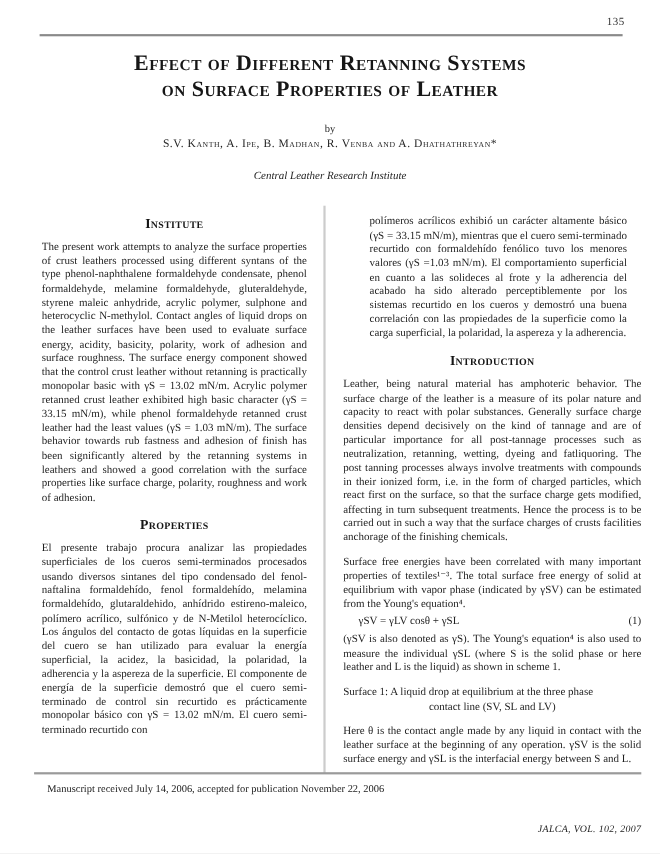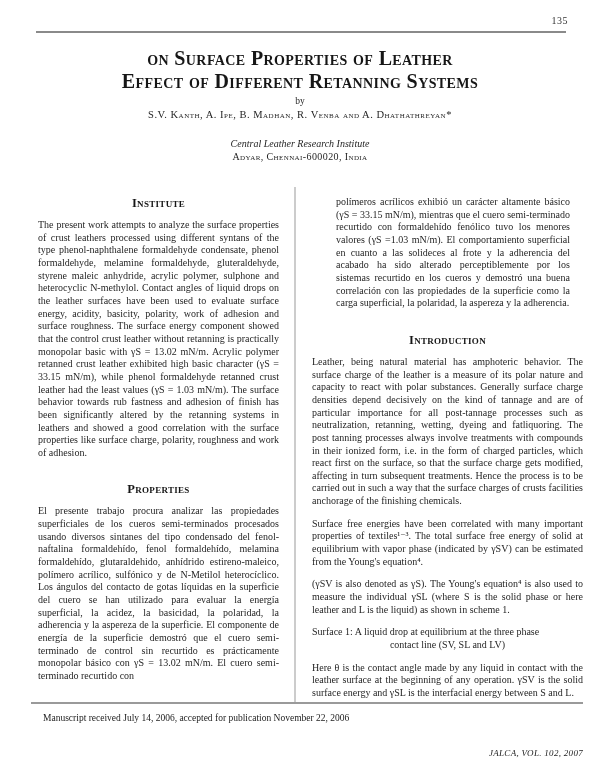--- a/index.html
+++ b/index.html
@@ -26,21 +26,21 @@
   }
   .title{
     font-variant:small-caps;
     font-weight:700;
     font-size:20px;
     line-height:23px;
     letter-spacing:0.4px;
     color:#161616;
   }
   .byline{
-    font-size:9.5px;margin-top:3px;line-height:11px;
+    font-size:9.5px;margin-top:20px;line-height:11px;
   }
   .authors{
     font-variant:small-caps;
     font-size:10.5px;letter-spacing:0.5px;margin-top:1px;line-height:13px;
   }
   .institute{
     margin-top:17px;font-style:italic;font-size:10px;line-height:12.5px;
   }
   .institute-addr{
     font-variant:small-caps;font-size:10px;letter-spacing:0.4px;line-height:12.5px;
@@ -55,21 +55,21 @@
   .divider{
     position:absolute;left:294px;top:187px;height:516px;width:2px;
     background:#cccccc;
   }
   .colhead{
     font-variant:small-caps;font-weight:700;
     font-size:12.5px;text-align:center;
     letter-spacing:0.3px;
     margin:0 0 9px 0;line-height:14px;color:#161616;
   }
-  .colhead.spaced{margin-top:23px;}
+  .colhead.spaced{margin-top:11px;}
   p.body{
     font-size:10px;line-height:12.65px;
     text-align:justify;
     margin:0;
   }
   p.body + p.body{margin-top:10px;}
   .abs-cont{padding:0 13px 0 24px;}
   .eqrow{
     display:flex;justify-content:space-between;
     font-size:10px;line-height:12.65px;
@@ -94,45 +94,48 @@
 </head>
 <body>
 
 <div class="page">
 
   <div class="pageno">135</div>
   <div class="toprule"></div>
 
   <div class="titleblock">
     <div class="title">
+      <div>Effect of Different Retanning Systems</div>
       <div>on Surface Properties of Leather</div>
-      <div>Effect of Different Retanning Systems</div>
     </div>
     <div class="byline">by</div>
     <div class="authors">S.V. Kanth, A. Ipe, B. Madhan, R. Venba and A. Dhathathreyan*</div>
     <div class="institute">Central Leather Research Institute</div>
-    <div class="institute-addr">Adyar, Chennai-600020, India</div>
   </div>
 
   <div class="divider"></div>
 
   <div class="columns">
 
     <div class="col-left">
       <h2 class="colhead">Institute</h2>
       <p class="body">The present work attempts to analyze the surface properties of crust leathers processed using different syntans of the type phenol-naphthalene formaldehyde condensate, phenol formaldehyde, melamine formaldehyde, gluteraldehyde, styrene maleic anhydride, acrylic polymer, sulphone and heterocyclic N-methylol. Contact angles of liquid drops on the leather surfaces have been used to evaluate surface energy, acidity, basicity, polarity, work of adhesion and surface roughness. The surface energy component showed that the control crust leather without retanning is practically monopolar basic with γS = 13.02 mN/m. Acrylic polymer retanned crust leather exhibited high basic character (γS = 33.15 mN/m), while phenol formaldehyde retanned crust leather had the least values (γS = 1.03 mN/m). The surface behavior towards rub fastness and adhesion of finish has been significantly altered by the retanning systems in leathers and showed a good correlation with the surface properties like surface charge, polarity, roughness and work of adhesion.</p>
       <h2 class="colhead spaced">Properties</h2>
       <p class="body">El presente trabajo procura analizar las propiedades superficiales de los cueros semi-terminados procesados usando diversos sintanes del tipo condensado del fenol-naftalina formaldehído, fenol formaldehído, melamina formaldehído, glutaraldehido, anhídrido estireno-maleico, polímero acrílico, sulfónico y de N-Metilol heterocíclico. Los ángulos del contacto de gotas líquidas en la superficie del cuero se han utilizado para evaluar la energía superficial, la acidez, la basicidad, la polaridad, la adherencia y la aspereza de la superficie. El componente de energía de la superficie demostró que el cuero semi-terminado de control sin recurtido es prácticamente monopolar básico con γS = 13.02 mN/m. El cuero semi-terminado recurtido con</p>
     </div>
 
     <div class="col-right">
       <p class="body abs-cont">polímeros acrílicos exhibió un carácter altamente básico (γS = 33.15 mN/m), mientras que el cuero semi-terminado recurtido con formaldehído fenólico tuvo los menores valores (γS =1.03 mN/m).  El comportamiento superficial en cuanto a las solideces al frote y la adherencia del acabado ha sido alterado perceptiblemente por los sistemas recurtido en los cueros y demostró una buena correlación con las propiedades de la superficie como la carga superficial, la polaridad, la aspereza y la adherencia.</p>
       <h2 class="colhead spaced">Introduction</h2>
       <p class="body">Leather, being natural material has amphoteric behavior. The surface charge of the leather is a measure of its polar nature and capacity to react with polar substances. Generally surface charge densities depend decisively on the kind of tannage and are of particular importance for all post-tannage processes such as neutralization, retanning, wetting, dyeing and fatliquoring. The post tanning processes always involve treatments with compounds in their ionized form, i.e. in the form of charged particles, which react first on the surface, so that the surface charge gets modified, affecting in turn subsequent treatments. Hence the process is to be carried out in such a way that the surface charges of crusts facilities anchorage of the finishing chemicals.</p>
       <p class="body">Surface free energies have been correlated with many important properties of textiles¹⁻³. The total surface free energy of solid at equilibrium with vapor phase (indicated by γSV) can be estimated from the Young's equation⁴.</p>
+      <div class="eqrow">
+        <span>γSV  =  γLV cosθ  +  γSL</span>
+        <span>(1)</span>
+      </div>
       <p class="body">(γSV is also denoted as γS). The Young's equation⁴ is also used to measure the individual γSL (where S is the solid phase or here leather and L is the liquid) as shown in scheme 1.</p>
       <p class="body scheme">
         <span>Surface 1: A liquid drop at equilibrium at the three phase</span>
         <span class="line2">contact line (SV, SL and LV)</span>
       </p>
       <p class="body para4">Here θ is the contact angle made by any liquid in contact with the leather surface at the beginning of any operation. γSV is the solid surface energy and γSL is the interfacial energy between S and L.</p>
     </div>
 
   </div>
 

